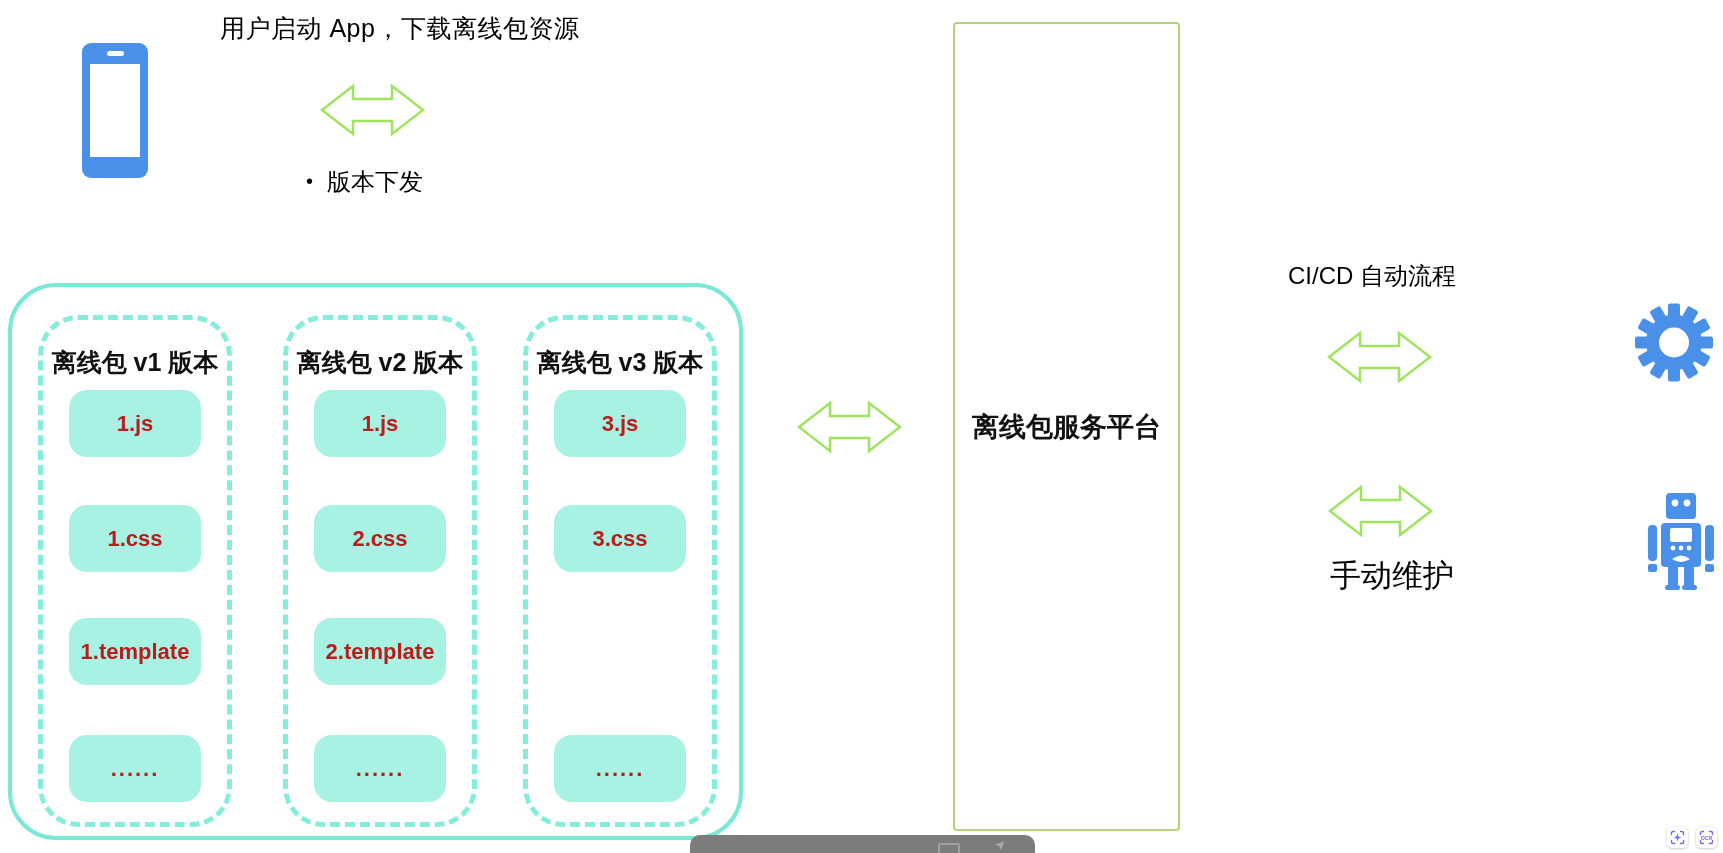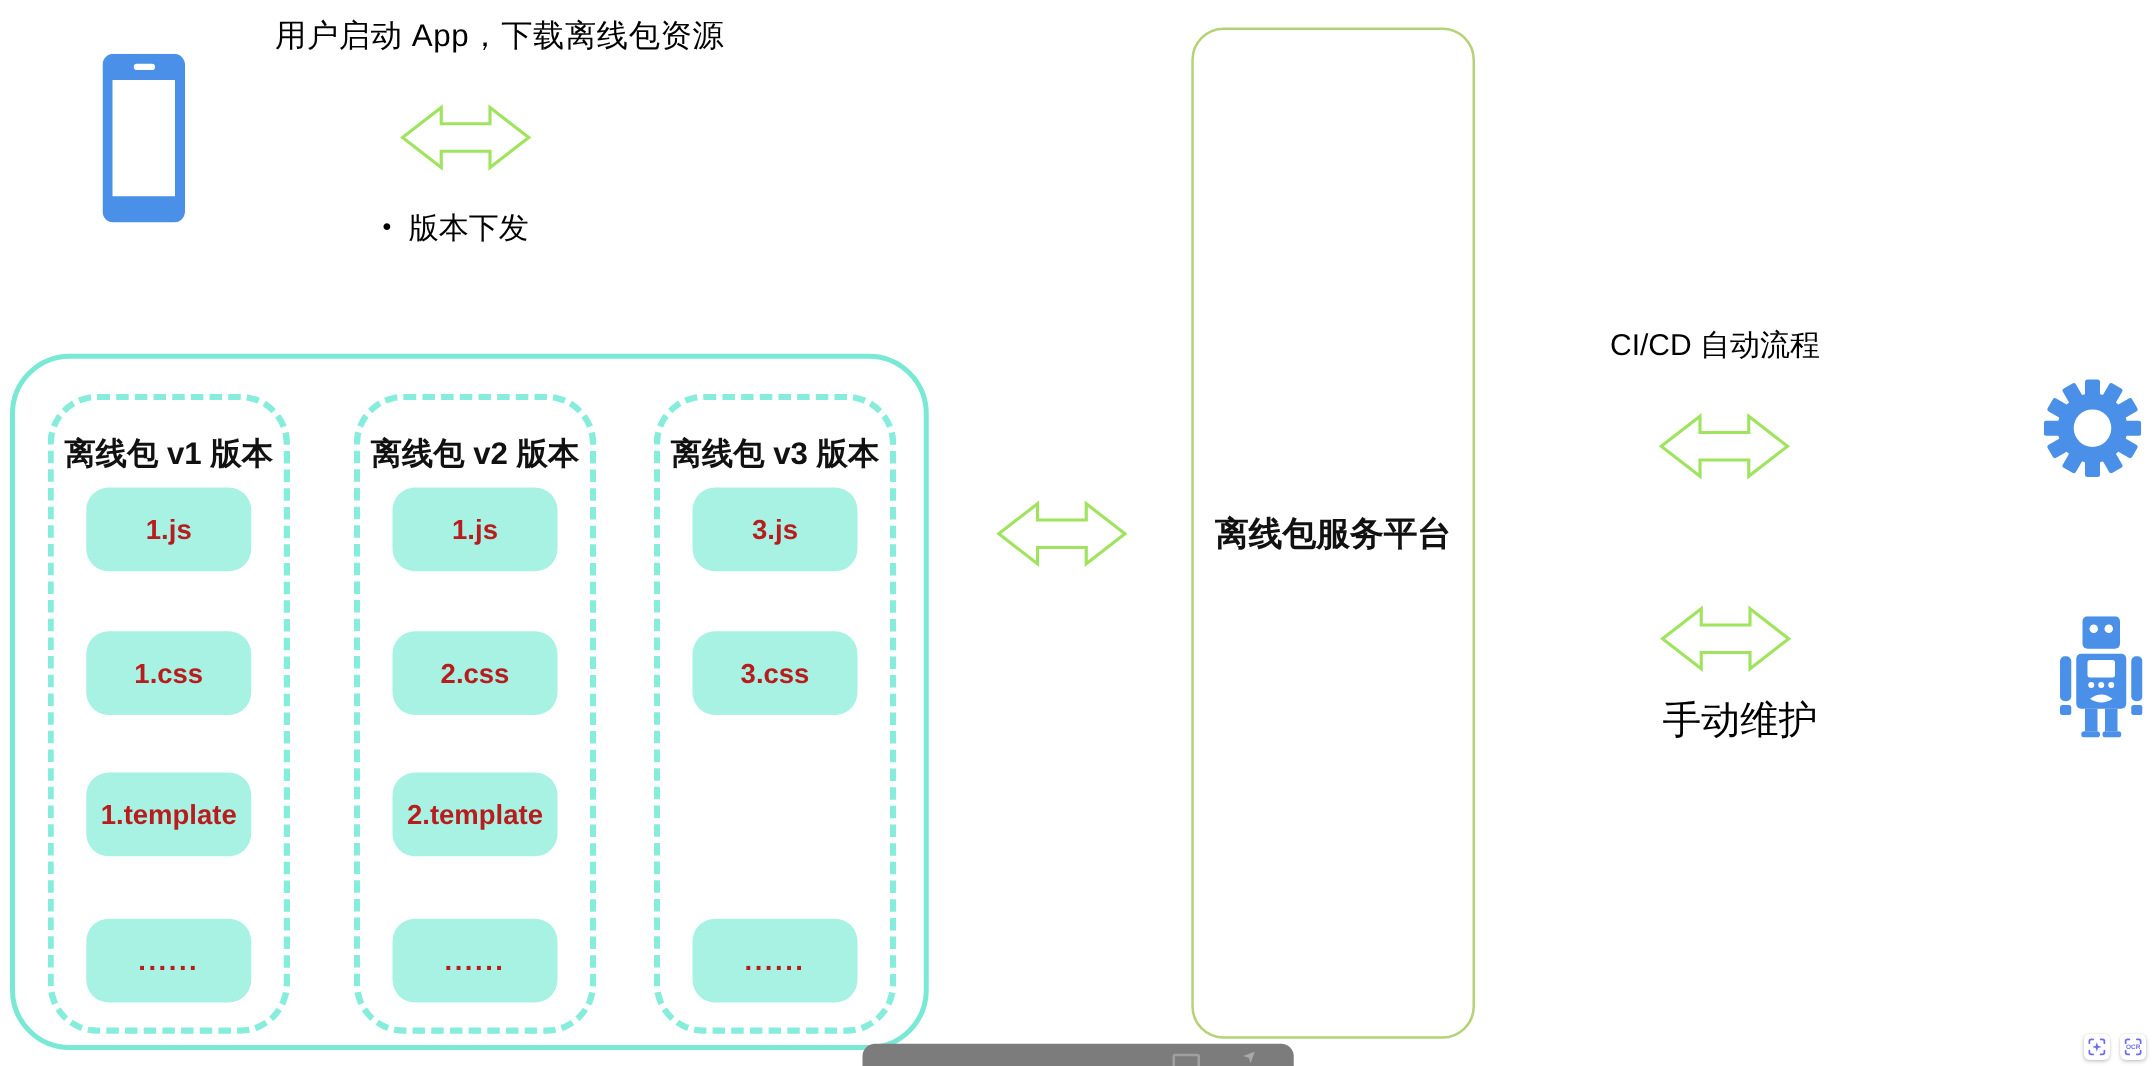--- a/index.html
+++ b/index.html
@@ -34,21 +34,21 @@
   .pkg-col-3{left:523px;}
   .col-title{position:absolute;left:50%;transform:translateX(-50%);top:26px;
              font-size:25px;font-weight:700;color:#111;white-space:nowrap;text-align:center;}
   .pill{position:absolute;left:50%;transform:translateX(-50%);width:132px;height:67px;
         background:var(--pill-fill);border-radius:18px;display:flex;align-items:center;
         justify-content:center;font-size:22px;font-weight:700;color:#b91c1c;white-space:nowrap;}
   .pill-0{top:70px;} .pill-1{top:185px;} .pill-2{top:298px;} .pill-3{top:415px;letter-spacing:2px;}
 
   
   .platform-box{left:953px;top:22px;width:227px;height:809px;box-sizing:border-box;
-                border:2.5px solid var(--platform-border);border-radius:26px;}
+                border:2.5px solid var(--platform-border);border-radius:4px;}
   .platform-label{position:absolute;left:0;right:0;top:385px;text-align:center;
                   font-size:27px;font-weight:700;color:#111;white-space:nowrap;}
 
   
   .cicd-label{left:1288px;top:260px;font-size:24px;white-space:nowrap;text-align:center;}
   .manual-label{left:1330px;top:555px;font-size:31px;white-space:nowrap;}
   .gear{left:1635px;top:302px;width:78px;height:81px;}
   .robot{left:1648px;top:493px;width:66px;height:97px;}
 
   

